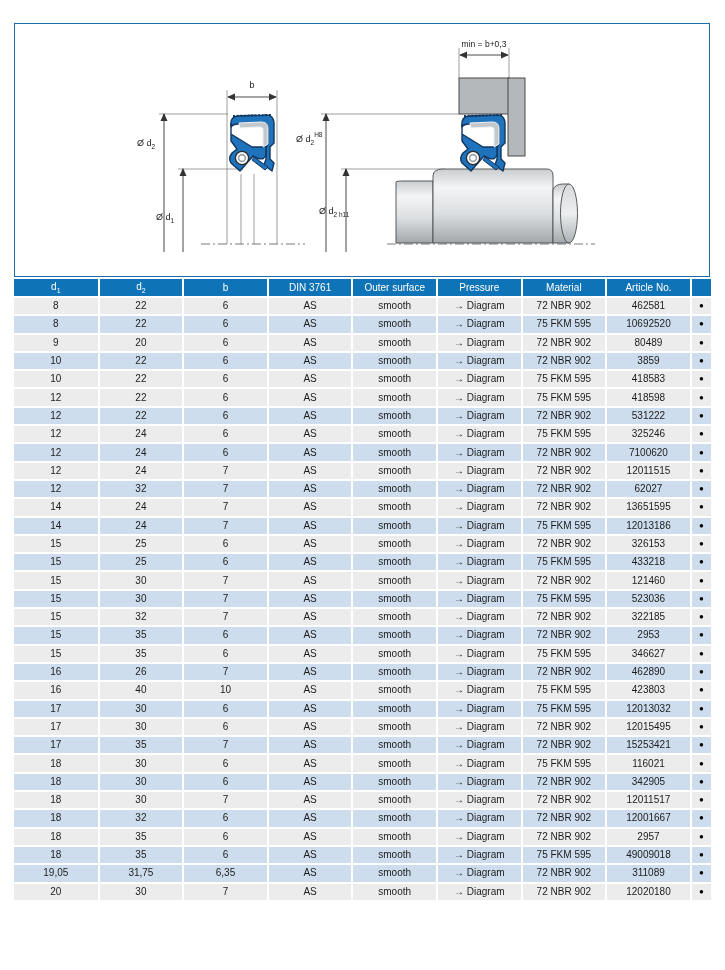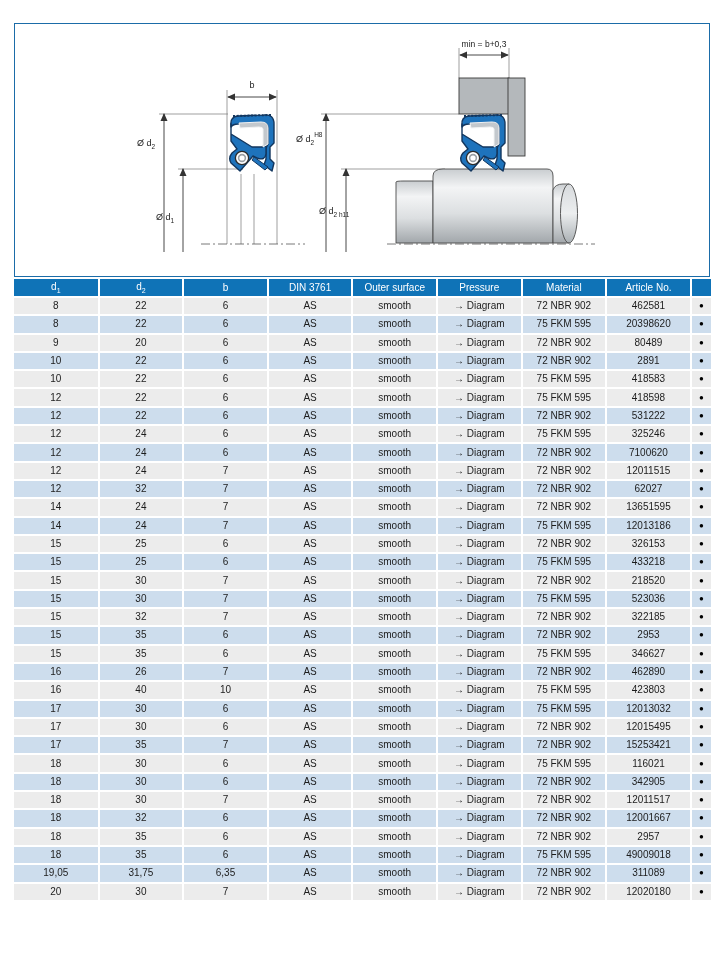--- a/index.html
+++ b/index.html
@@ -176,21 +176,21 @@
         <td>●</td>
       </tr>
       <tr class="even">
         <td>8</td>
         <td>22</td>
         <td>6</td>
         <td>AS</td>
         <td>smooth</td>
         <td>→ Diagram</td>
         <td>75 FKM 595</td>
-        <td>20398620</td>
+        <td>10692520</td>
         <td>●</td>
       </tr>
       <tr class="odd">
         <td>9</td>
         <td>20</td>
         <td>6</td>
         <td>AS</td>
         <td>smooth</td>
         <td>→ Diagram</td>
         <td>72 NBR 902</td>
@@ -198,21 +198,21 @@
         <td>●</td>
       </tr>
       <tr class="even">
         <td>10</td>
         <td>22</td>
         <td>6</td>
         <td>AS</td>
         <td>smooth</td>
         <td>→ Diagram</td>
         <td>72 NBR 902</td>
-        <td>2891</td>
+        <td>3859</td>
         <td>●</td>
       </tr>
       <tr class="odd">
         <td>10</td>
         <td>22</td>
         <td>6</td>
         <td>AS</td>
         <td>smooth</td>
         <td>→ Diagram</td>
         <td>75 FKM 595</td>
@@ -330,21 +330,21 @@
         <td>●</td>
       </tr>
       <tr class="odd">
         <td>15</td>
         <td>30</td>
         <td>7</td>
         <td>AS</td>
         <td>smooth</td>
         <td>→ Diagram</td>
         <td>72 NBR 902</td>
-        <td>218520</td>
+        <td>121460</td>
         <td>●</td>
       </tr>
       <tr class="even">
         <td>15</td>
         <td>30</td>
         <td>7</td>
         <td>AS</td>
         <td>smooth</td>
         <td>→ Diagram</td>
         <td>75 FKM 595</td>

